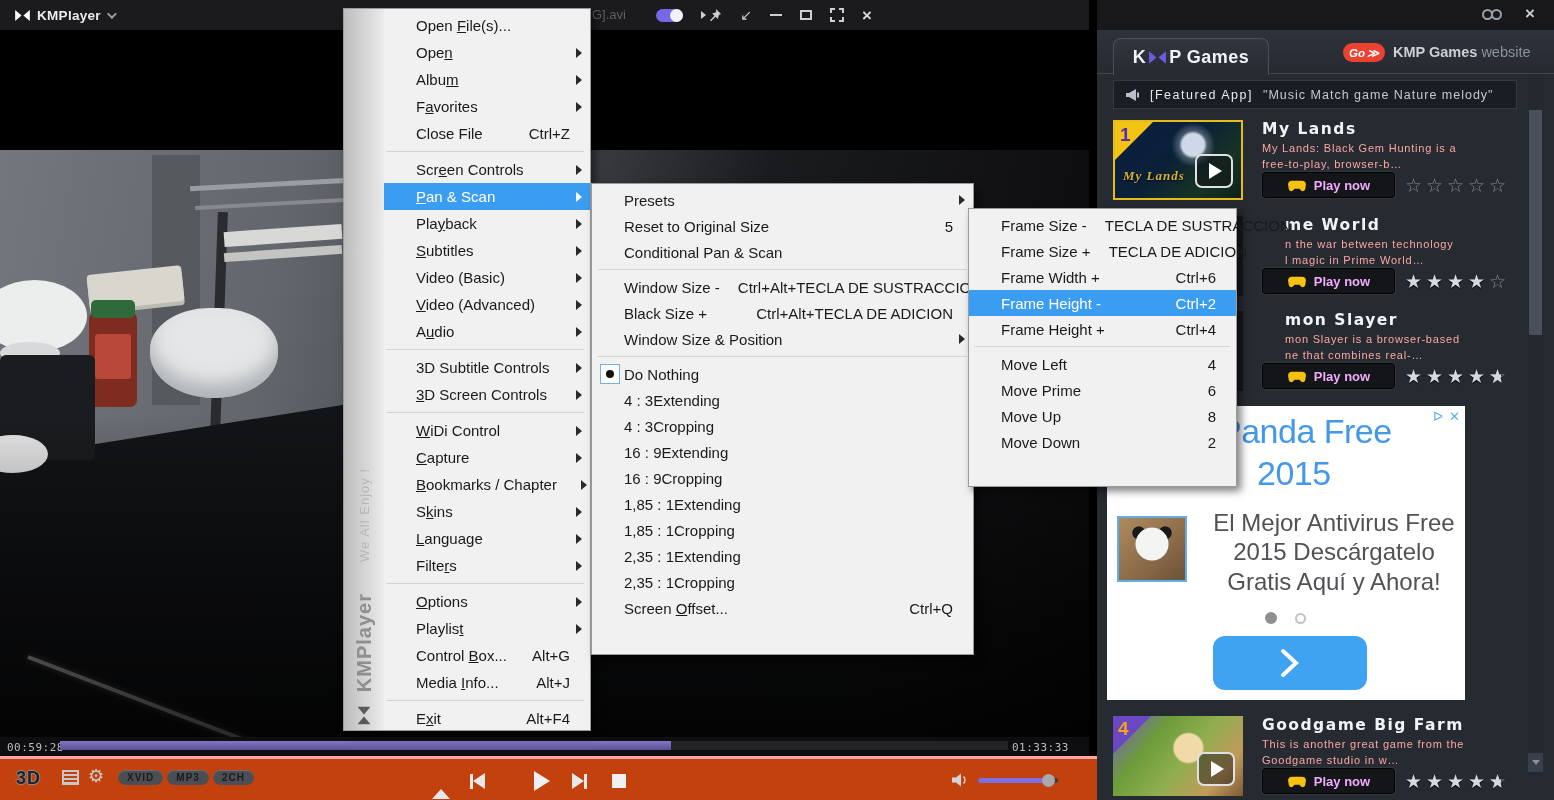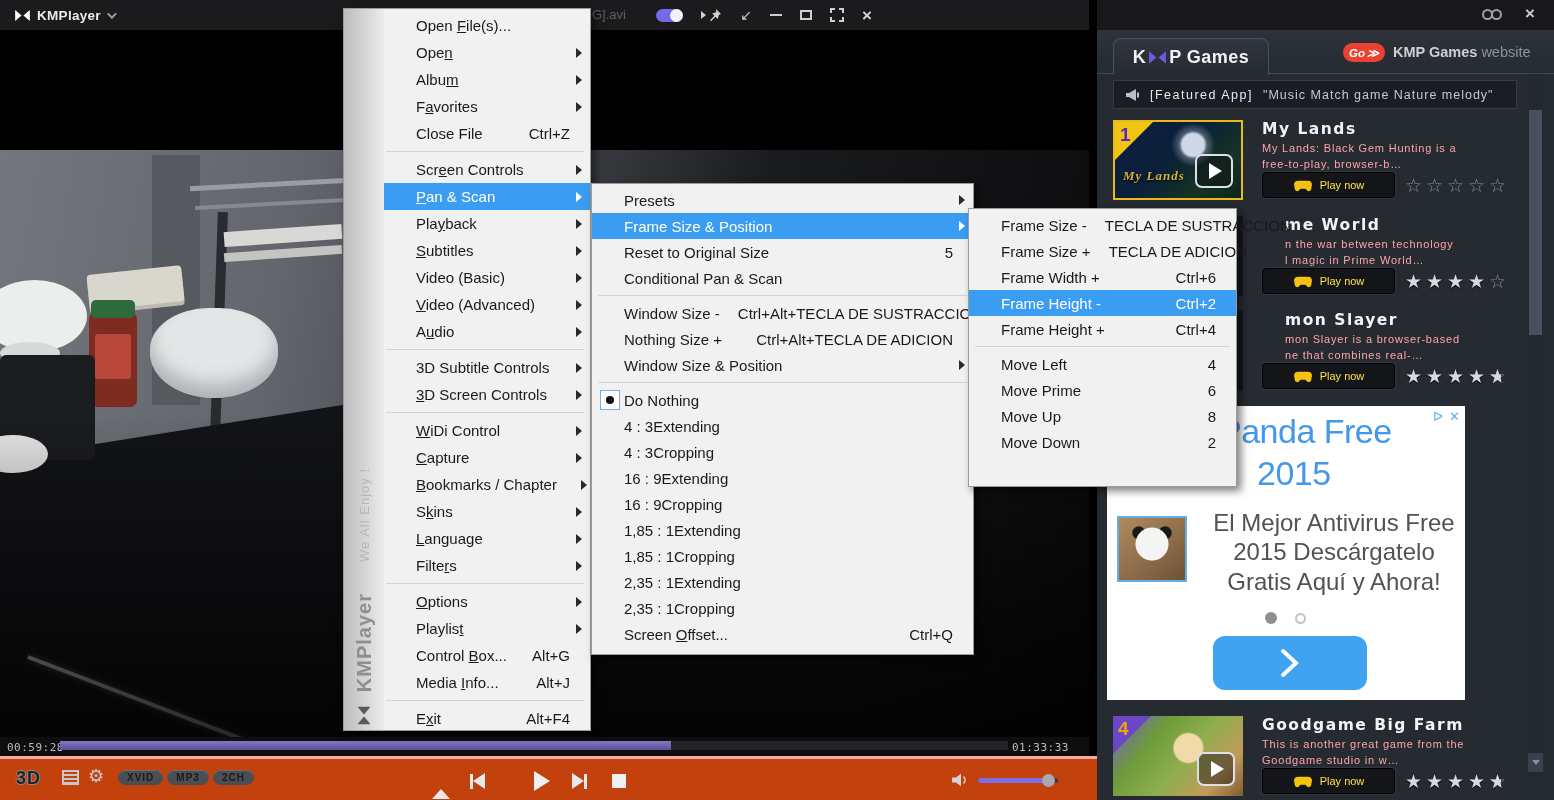--- a/index.html
+++ b/index.html
@@ -125,21 +125,21 @@
   .corner.purple { border-top:38px solid #6a48c4; border-right:38px solid transparent; }
   .corner span { position:absolute; left:5px; top:-36px; font-size:19px; font-weight:bold; }
   .corner.yellow span { color:#5a2bb8; }
   .corner.purple span { color:#f2a413; }
   .thumb-caption { position:absolute; left:8px; bottom:14px; color:#d9b13a; font-family:"Liberation Serif", serif; font-style:italic; font-size:13px; font-weight:bold; letter-spacing:1px; text-shadow:0 1px 2px #000; }
   .play-ov { position:absolute; right:8px; bottom:10px; width:38px; height:34px; border:2px solid #dde1e6; border-radius:7px; background:rgba(15,15,20,.45); display:flex; align-items:center; justify-content:center; }
   .play-ov .tri { width:0; height:0; border-top:8px solid transparent; border-bottom:8px solid transparent; border-left:13px solid #fff; margin-left:3px; }
   .gtitle { position:absolute; top:4px; color:#f2f3f5; font-family:"DejaVu Sans", sans-serif; font-weight:bold; font-size:15.5px; letter-spacing:1.5px; }
   .gdesc { position:absolute; color:#fca5a5; font-size:11px; letter-spacing:.8px; }
   .playnow { position:absolute; left:165px; top:56px; width:133px; height:26px; background:#131519; border:1px solid #000; outline:1px solid #32363d; border-radius:3px; display:flex; align-items:center; justify-content:center; gap:7px; }
-  .playnow span { color:#fde047; font-weight:normal; font-size:11px; }
+  .playnow span { color:#f0abfc; font-weight:bold; font-size:13px; }
   .stars { position:absolute; left:308px; top:58px; letter-spacing:2px; }
   .st { position:relative; display:inline-block; font-size:19px; width:21px; }
   .st.f { color:#d6dae0; text-shadow:0 1px 1px #000; }
   .st.e { color:#858b94; }
   .st.h .b { color:#858b94; }
   .st.h .o { position:absolute; left:0; top:0; width:55%; overflow:hidden; color:#d6dae0; }
 
   
   .ad { position:absolute; left:10px; top:406px; width:358px; height:294px; background:#fff; }
   .ad-icons { position:absolute; right:5px; top:3px; color:#58b0e8; font-size:13px; display:flex; gap:6px; }
@@ -553,26 +553,20 @@
         <span class="marrow"></span>
       </div>
     </div>
   <div class="menu menu2">
       <div class="mitem">
         <span class="micon"></span>
         <span class="mlabel">Presets</span>
         <span class="mshortcut"></span>
         <span class="marrow has"></span>
       </div>
-      <div class="mitem hl">
-        <span class="micon"></span>
-        <span class="mlabel">Frame Size &amp; Position</span>
-        <span class="mshortcut"></span>
-        <span class="marrow has"></span>
-      </div>
       <div class="mitem">
         <span class="micon"></span>
         <span class="mlabel">Reset to Original Size</span>
         <span class="mshortcut">5</span>
         <span class="marrow"></span>
       </div>
       <div class="mitem">
         <span class="micon"></span>
         <span class="mlabel">Conditional Pan &amp; Scan</span>
         <span class="mshortcut"></span>
@@ -580,21 +574,21 @@
       </div>
       <div class="msep"></div>
       <div class="mitem">
         <span class="micon"></span>
         <span class="mlabel">Window Size -</span>
         <span class="mshortcut">Ctrl+Alt+TECLA DE SUSTRACCION</span>
         <span class="marrow"></span>
       </div>
       <div class="mitem">
         <span class="micon"></span>
-        <span class="mlabel">Nothing Size +</span>
+        <span class="mlabel">Black Size +</span>
         <span class="mshortcut">Ctrl+Alt+TECLA DE ADICION</span>
         <span class="marrow"></span>
       </div>
       <div class="mitem">
         <span class="micon"></span>
         <span class="mlabel">Window Size &amp; Position</span>
         <span class="mshortcut"></span>
         <span class="marrow has"></span>
       </div>
       <div class="msep"></div>

